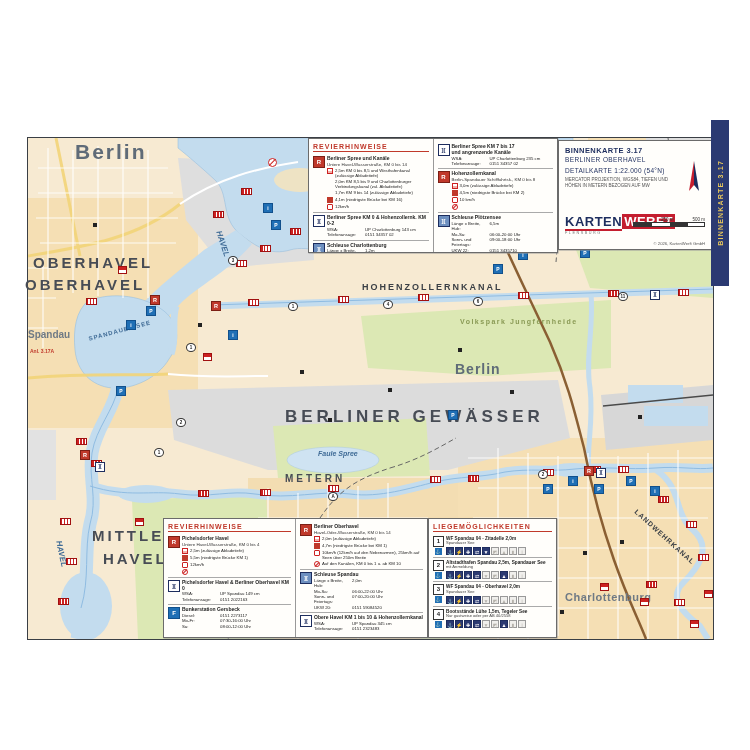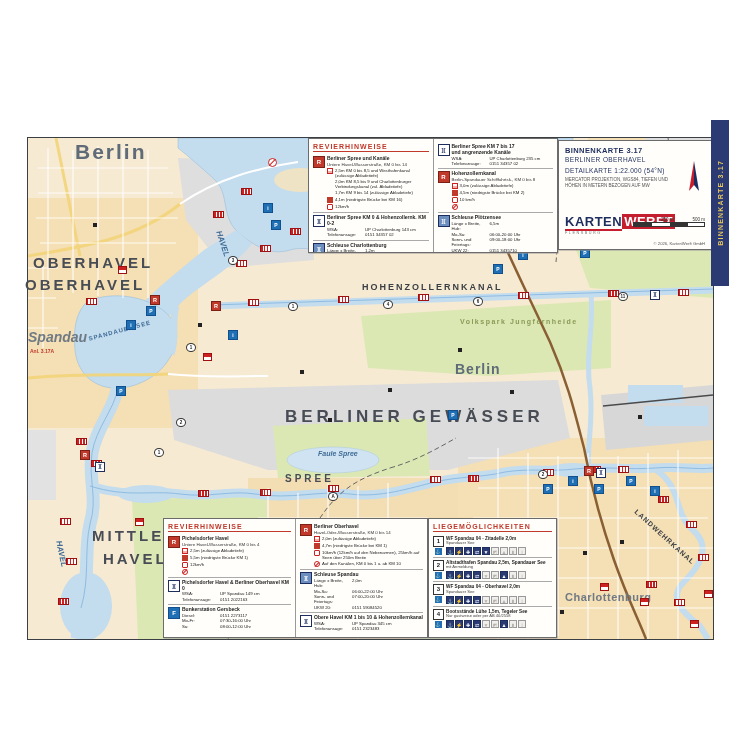--- a/index.html
+++ b/index.html
@@ -153,30 +153,30 @@
       <path d="M430,0 C462,80 492,140 522,204 C542,250 548,280 556,310 C562,342 572,382 586,422 C600,462 610,480 618,501" stroke="#8a5f33" stroke-width="2.5" fill="none"></path>
       <path d="M575,268 L685,257" stroke="#4a4a4a" stroke-width="1.5" fill="none"></path>
       <path d="M200,501 C232,440 262,420 292,380 C312,350 332,340 362,330 M520,0 C526,42 532,84 528,124 M362,330 C390,322 410,310 428,300 M640,0 C645,30 650,60 648,90" stroke="#666666" stroke-width="1" stroke-dasharray="5,3" fill="none"></path>
     </svg>
   </div>
 
   <div id="map-overlay">
       <div class="map-label" style="left: 75px; top: 141px; font-size: 21px; color: rgb(95, 107, 120); letter-spacing: 2px;">Berlin</div>
       <div class="map-label" style="left: 33px; top: 255px; font-size: 15px; color: rgb(71, 76, 85); letter-spacing: 3px;">OBERHAVEL</div>
       <div class="map-label" style="left: 25px; top: 277px; font-size: 15px; color: rgb(71, 76, 85); letter-spacing: 3px;">OBERHAVEL</div>
-      <div class="map-label" style="left: 28px; top: 330px; font-size: 14px; color: rgb(111, 122, 133); font-style: italic;">Spandau</div>
+      <div class="map-label" style="left: 28px; top: 330px; font-size: 10px; color: rgb(111, 122, 133); ">Spandau</div>
       <div class="map-label" style="left: 88px; top: 336px; font-size: 6px; color: rgb(63, 107, 150); letter-spacing: 1px; transform: rotate(-15deg);">SPANDAUER SEE</div>
       <div class="map-label" style="left: 222px; top: 230px; font-size: 8px; color: rgb(63, 107, 150); transform: rotate(72deg); font-style: italic;">HAVEL</div>
       <div class="map-label" style="left: 62px; top: 540px; font-size: 8px; color: rgb(63, 107, 150); transform: rotate(78deg); font-style: italic;">HAVEL</div>
       <div class="map-label" style="left: 362px; top: 283px; font-size: 9px; color: rgb(58, 63, 69); letter-spacing: 2px;">HOHENZOLLERNKANAL</div>
       <div class="map-label" style="left: 460px; top: 318px; font-size: 7px; color: rgb(138, 154, 85); letter-spacing: 1.5px;">Volkspark Jungfernheide</div>
       <div class="map-label" style="left: 455px; top: 362px; font-size: 14px; color: rgb(95, 107, 120); letter-spacing: 1px;">Berlin</div>
       <div class="map-label" style="left: 285px; top: 408px; font-size: 17px; color: rgb(71, 76, 85); letter-spacing: 4px;">BERLINER GEWÄSSER</div>
       <div class="map-label" style="left: 318px; top: 450px; font-size: 7px; color: rgb(63, 107, 150); font-style: italic;">Faule Spree</div>
-      <div class="map-label" style="left: 285px; top: 474px; font-size: 10px; color: rgb(71, 76, 85); letter-spacing: 3px;">SPREE</div>
+      <div class="map-label" style="left: 285px; top: 474px; font-size: 10px; color: rgb(71, 76, 85); letter-spacing: 3px;">METERN</div>
       <div class="map-label" style="left: 92px; top: 528px; font-size: 15px; color: rgb(71, 76, 85); letter-spacing: 3px;">MITTLERE</div>
       <div class="map-label" style="left: 103px; top: 551px; font-size: 15px; color: rgb(71, 76, 85); letter-spacing: 3px;">HAVEL</div>
       <div class="map-label" style="left: 565px; top: 592px; font-size: 11px; color: rgb(111, 122, 133); letter-spacing: 0.5px;">Charlottenburg</div>
       <div class="map-label" style="left: 638px; top: 508px; font-size: 7px; color: rgb(58, 63, 69); letter-spacing: 1px; transform: rotate(42deg);">LANDWEHRKANAL</div>
       <div class="map-label" style="left: 30px; top: 349px; font-size: 5px; color: rgb(192, 57, 43);">Anl. 3.17A</div>
       <div class="blue-ic" style="left: 263px; top: 203px;">i</div>
       <div class="blue-ic" style="left: 271px; top: 220px;">P</div>
       <div class="blue-ic" style="left: 353px; top: 206px;">P</div>
       <div class="blue-ic" style="left: 418px; top: 194px;">i</div>
       <div class="blue-ic" style="left: 453px; top: 203px;">P</div>

